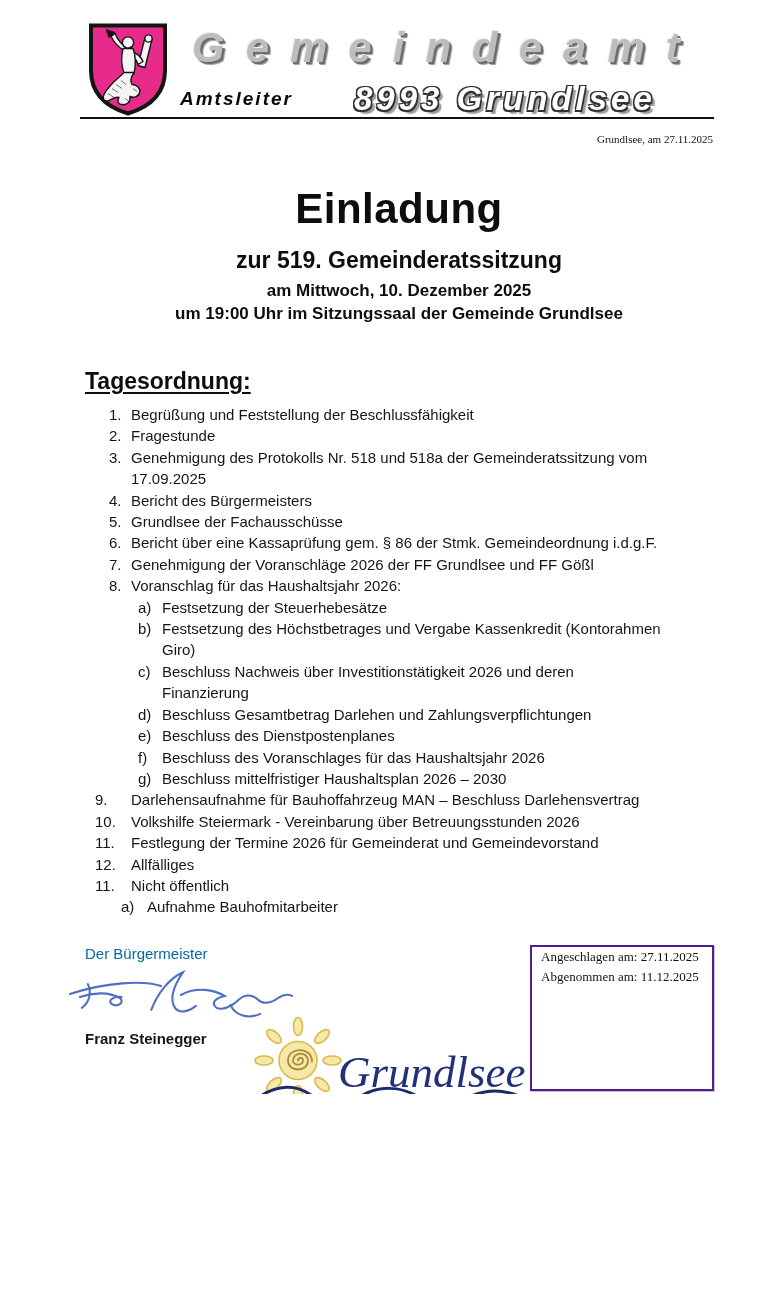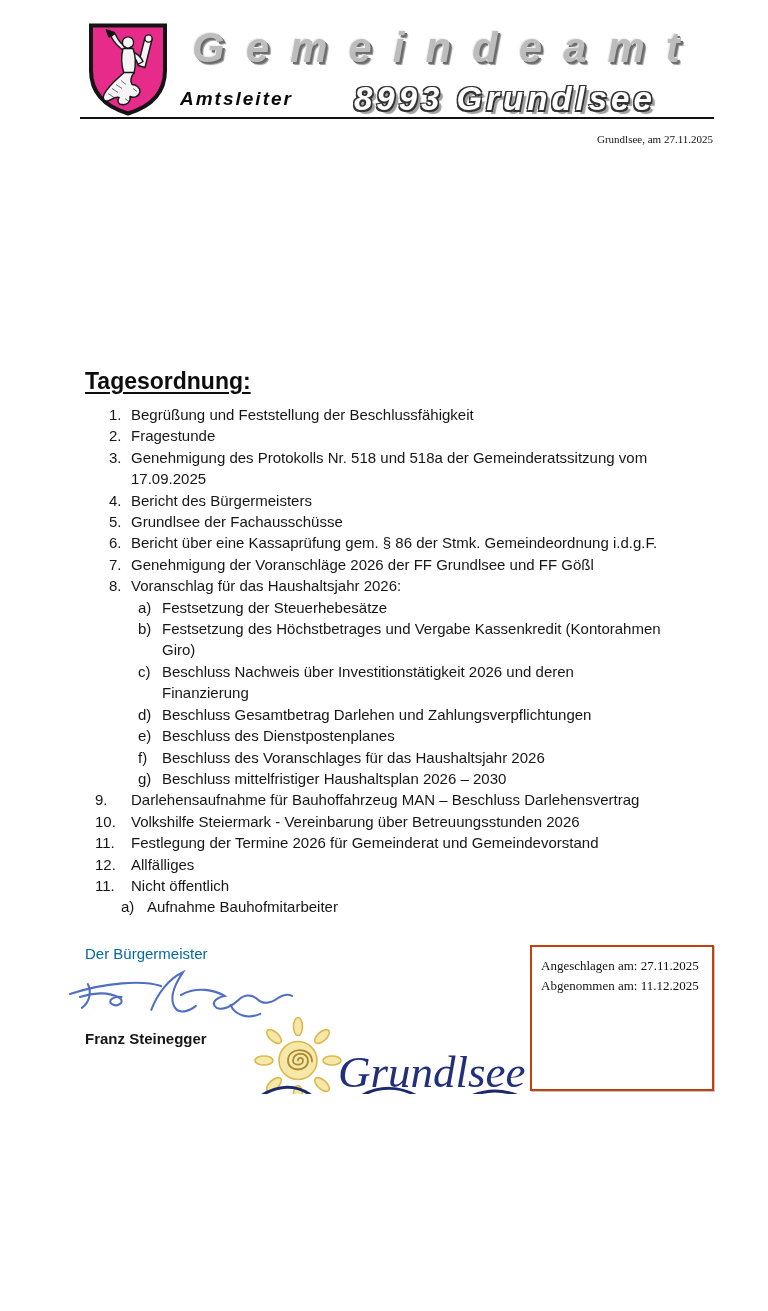--- a/index.html
+++ b/index.html
@@ -41,22 +41,22 @@
   .agenda-row.lv2{padding-left:26px;}
   .agenda-row.lv2 .marker{flex:0 0 26px;}
   .agenda-row .text{flex:1;}
 
   
   .signature-role{position:absolute;left:85px;top:945px;font-size:15px;color:#0369a1;}
   .signature{position:absolute;left:66px;top:964px;width:228px;height:60px;}
   .signatory-name{position:absolute;left:85px;top:1030px;font-size:15px;color:#161616;font-weight:bold;}
 
   .notice-box{position:absolute;left:530px;top:945px;width:184px;height:146px;box-sizing:border-box;
-        border:2px solid #c2410c;background:#fff;box-shadow:1px 1px 0 #c8c8c8;
-        font-family:"Liberation Serif",serif;font-size:13px;color:#111;padding:9px 9px;line-height:1.5;}
+        border:2px solid #4c1d95;background:#fff;box-shadow:1px 1px 0 #c8c8c8;
+        font-family:"Liberation Serif",serif;font-size:13px;color:#111;padding:0 9px;line-height:1.5;}
 
   .grundlsee-logo{position:absolute;left:248px;top:1012px;width:285px;height:106px;}
 
   .page-break-bar{position:absolute;left:0;top:1119px;width:768px;height:15px;
         background:linear-gradient(180deg,#c2c2c2 0%,#dcdcdc 55%,#cccccc 100%);
         border-top:1px solid #9e9e9e;border-bottom:1px solid #c0c0c0;box-sizing:border-box;}
 </style>
 </head>
 <body>
 
@@ -90,20 +90,26 @@
     </svg>
 
     <div class="office-title">Gemeindeamt</div>
     <div class="role-title">Amtsleiter</div>
     <div class="postal-city">8993 Grundlsee</div>
     <div class="header-rule"></div>
   </div>
 
   <div class="dateline">Grundlsee, am 27.11.2025</div>
 
+  <div class="title-block">
+    <div class="doc-title">Einladung</div>
+    <div class="doc-subtitle">zur 519. Gemeinderatssitzung</div>
+    <div class="doc-date-line">am Mittwoch, 10. Dezember 2025</div>
+    <div class="doc-place-line">um 19:00 Uhr im Sitzungssaal der Gemeinde Grundlsee</div>
+  </div>
 
   <div class="agenda-heading">Tagesordnung:</div>
   <div class="agenda-list">
       <div class="agenda-row lv0 pad">
         <span class="marker">1.</span>
         <span class="text">Begrüßung und Feststellung der Beschlussfähigkeit</span>
       </div>
       <div class="agenda-row lv0 pad">
         <span class="marker">2.</span>
         <span class="text">Fragestunde</span>

